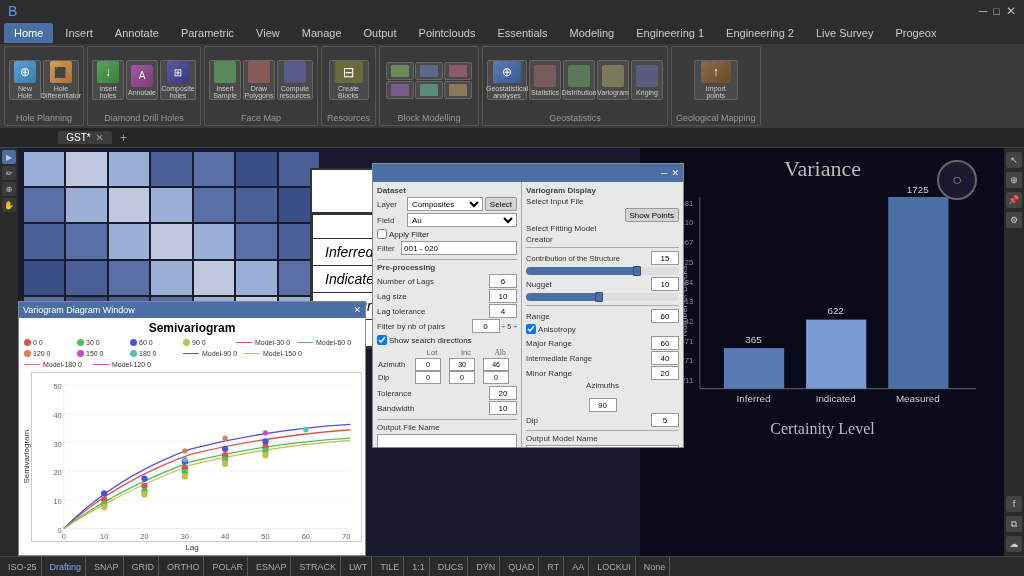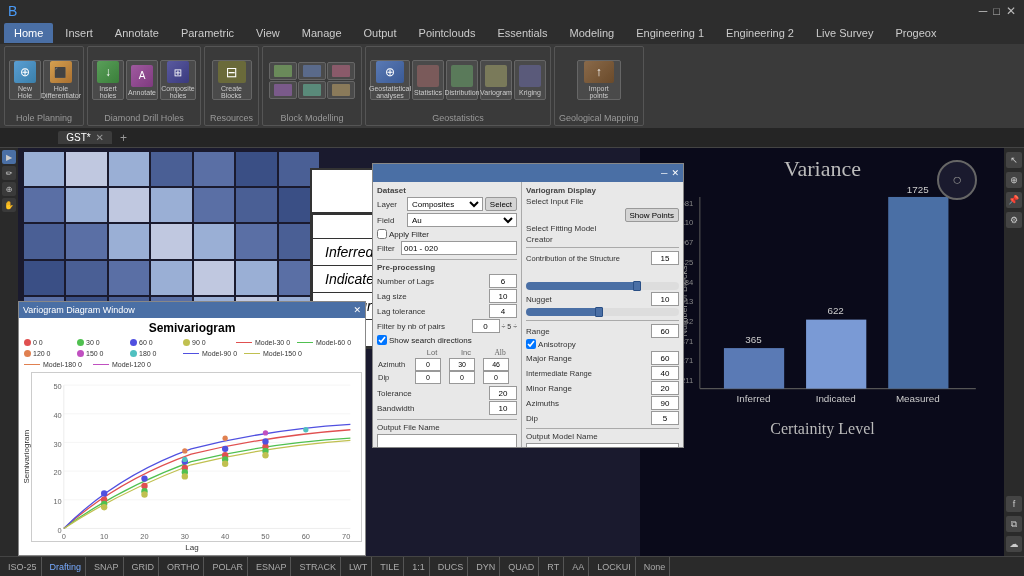--- a/index.html
+++ b/index.html
@@ -406,20 +406,37 @@
           <span style="font-size:7px;color:#ccc;">Annotate</span>
         </div>
         <div class="ribbon-btn" style="width:36px;">
           <div style="width:22px;height:22px;background:linear-gradient(135deg,#5a5a9f,#3a3a7f);border-radius:2px;display:flex;align-items:center;justify-content:center;color:#fff;font-size:10px;">⊞</div>
           <span style="font-size:7px;color:#ccc;text-align:center;">Composite<br>holes</span>
         </div>
       </div>
       <div class="ribbon-group-label">Diamond Drill Holes</div>
     </div>
 
+    <div class="ribbon-group" style="min-width:100px;">
+      <div class="ribbon-buttons">
+        <div class="ribbon-btn">
+          <div style="width:22px;height:22px;background:#5a8a5a;border-radius:2px;"></div>
+          <span style="font-size:7px;color:#ccc;text-align:center;">Insert<br>Sample</span>
+        </div>
+        <div class="ribbon-btn">
+          <div style="width:22px;height:22px;background:#8a5a5a;border-radius:2px;"></div>
+          <span style="font-size:7px;color:#ccc;text-align:center;">Draw<br>Polygons</span>
+        </div>
+        <div class="ribbon-btn" style="width:36px;">
+          <div style="width:22px;height:22px;background:#5a5a8a;border-radius:2px;"></div>
+          <span style="font-size:7px;color:#ccc;text-align:center;">Compute<br>resources</span>
+        </div>
+      </div>
+      <div class="ribbon-group-label">Face Map</div>
+    </div>
 
     <div class="ribbon-group" style="min-width:55px;">
       <div class="ribbon-buttons">
         <div class="ribbon-btn" style="width:40px;">
           <div style="width:28px;height:28px;background:#6a6a3a;border-radius:2px;display:flex;align-items:center;justify-content:center;color:#fff;font-size:14px;">⊟</div>
           <span style="font-size:7px;color:#ccc;">Create<br>Blocks</span>
         </div>
       </div>
       <div class="ribbon-group-label">Resources</div>
     </div>
@@ -847,21 +864,21 @@
             <button class="vd-btn">Show Points</button>
           </div>
           <div style="margin-bottom:2px;">
             <span style="color:#333;">Select Fitting Model</span>
           </div>
           <div style="margin-bottom:2px;">
             <span style="color:#333;">Creator</span>
           </div>
           <div style="height:1px;background:#aaa;margin:3px 0;"></div>
 
-          <div style="display:flex;align-items:center;gap:2px;margin-bottom:17px;">
+          <div style="display:flex;align-items:center;gap:2px;margin-bottom:2px;">
             <span style="flex:1;color:#333;font-size:7.5px;">Contribution of the Structure</span>
             <input type="text" value="15" style="width: 28px; height: 14px; border: 1px solid rgb(153, 153, 153); background: rgb(255, 255, 255); font-size: 8px; text-align: center;">
           </div>
 
           <div style="width:100%;height:8px;background:linear-gradient(to right,#4a6fa5 0%,#4a6fa5 75%,#ddd 75%);border-radius:4px;margin:2px 0;cursor:pointer;position:relative;">
             <div style="position:absolute;right:25%;top:-1px;width:8px;height:10px;background:#4a6fa5;border:1px solid #2a4f85;border-radius:1px;"></div>
           </div>
 
           <div style="display:flex;align-items:center;gap:2px;margin-bottom:1px;">
             <span style="flex:1;color:#333;">Nugget</span>
@@ -888,21 +905,21 @@
             <input type="text" value="60" style="width: 28px; height: 14px; border: 1px solid rgb(153, 153, 153); background: rgb(255, 255, 255); font-size: 8px; text-align: center;">
           </div>
           <div style="display:flex;align-items:center;gap:2px;margin-bottom:1px;">
             <span style="flex:1;color:#333;font-size:7.5px;">Intermediate Range</span>
             <input type="text" value="40" style="width: 28px; height: 14px; border: 1px solid rgb(153, 153, 153); background: rgb(255, 255, 255); font-size: 8px; text-align: center;">
           </div>
           <div style="display:flex;align-items:center;gap:2px;margin-bottom:1px;">
             <span style="flex:1;color:#333;">Minor Range</span>
             <input type="text" value="20" style="width: 28px; height: 14px; border: 1px solid rgb(153, 153, 153); background: rgb(255, 255, 255); font-size: 8px; text-align: center;">
           </div>
-          <div style="display:flex;align-items:center;gap:8px;margin-bottom:1px;">
+          <div style="display:flex;align-items:center;gap:8px;margin-bottom:1px;flex-direction:column;">
             <span style="flex:1;color:#333;">Azimuths</span>
             <input type="text" value="90" style="width: 28px; height: 14px; border: 1px solid rgb(153, 153, 153); background: rgb(255, 255, 255); font-size: 8px; text-align: center;">
           </div>
           <div style="display:flex;align-items:center;gap:2px;margin-bottom:1px;">
             <span style="flex:1;color:#333;">Dip</span>
             <input type="text" value="5" style="width: 28px; height: 14px; border: 1px solid rgb(153, 153, 153); background: rgb(255, 255, 255); font-size: 8px; text-align: center;">
           </div>
         </div>
         <div style="height:1px;background:#aaa;margin:3px 0;"></div>
 

